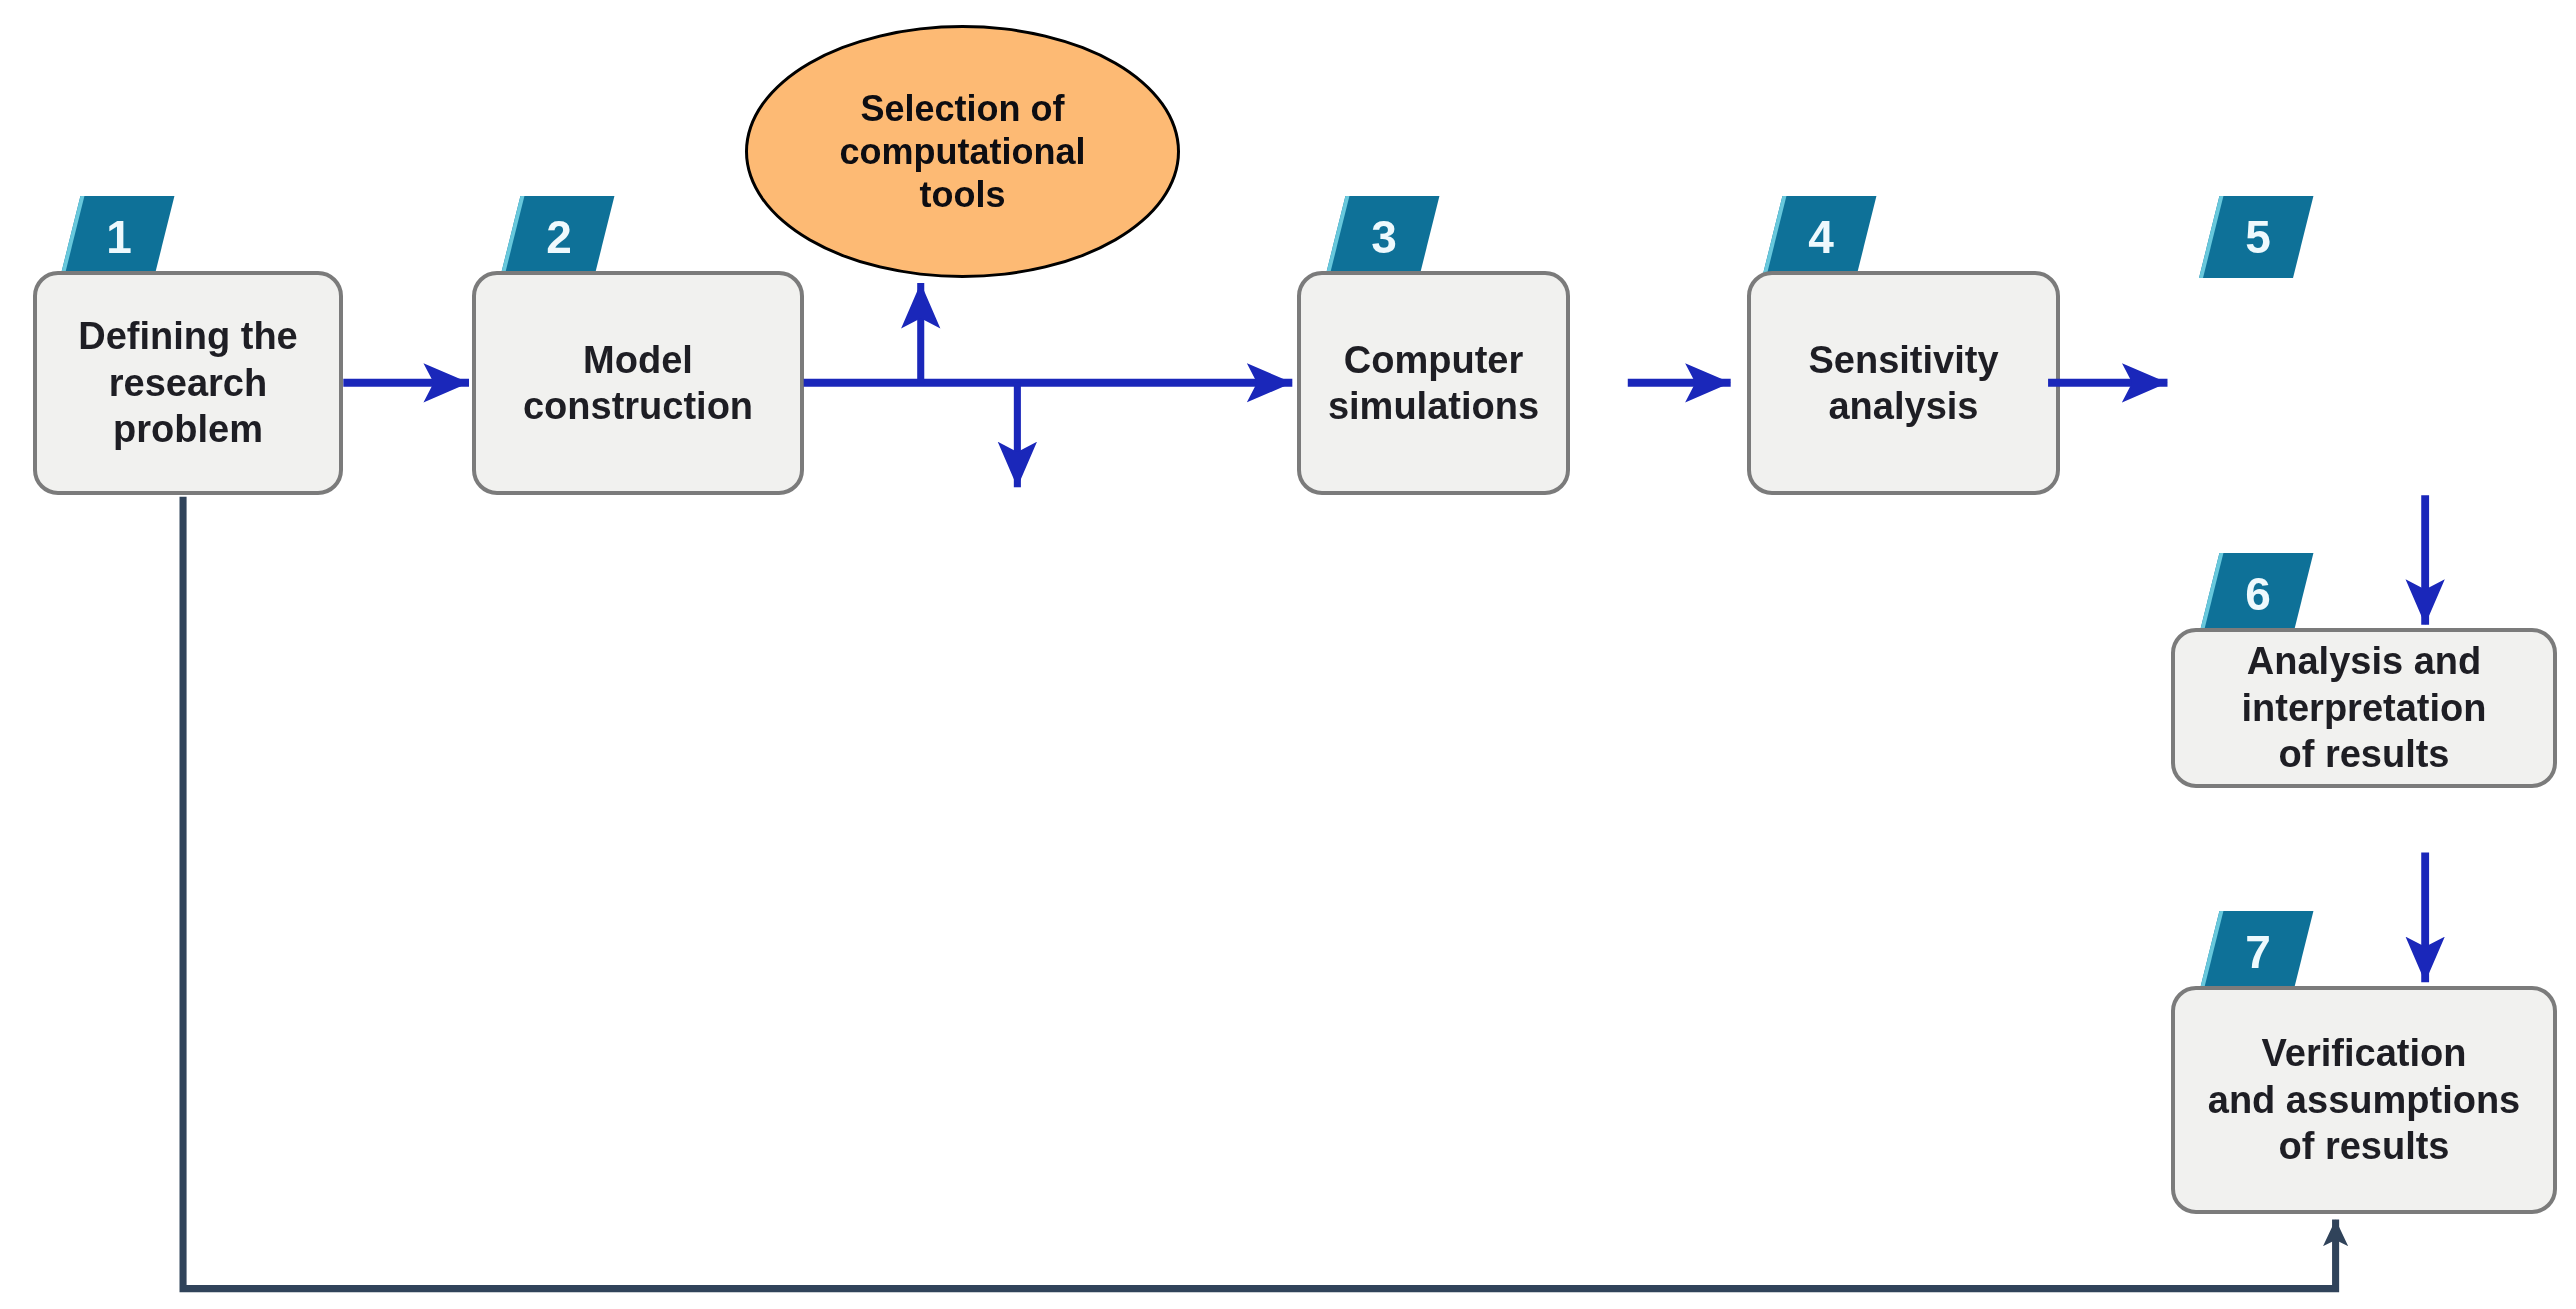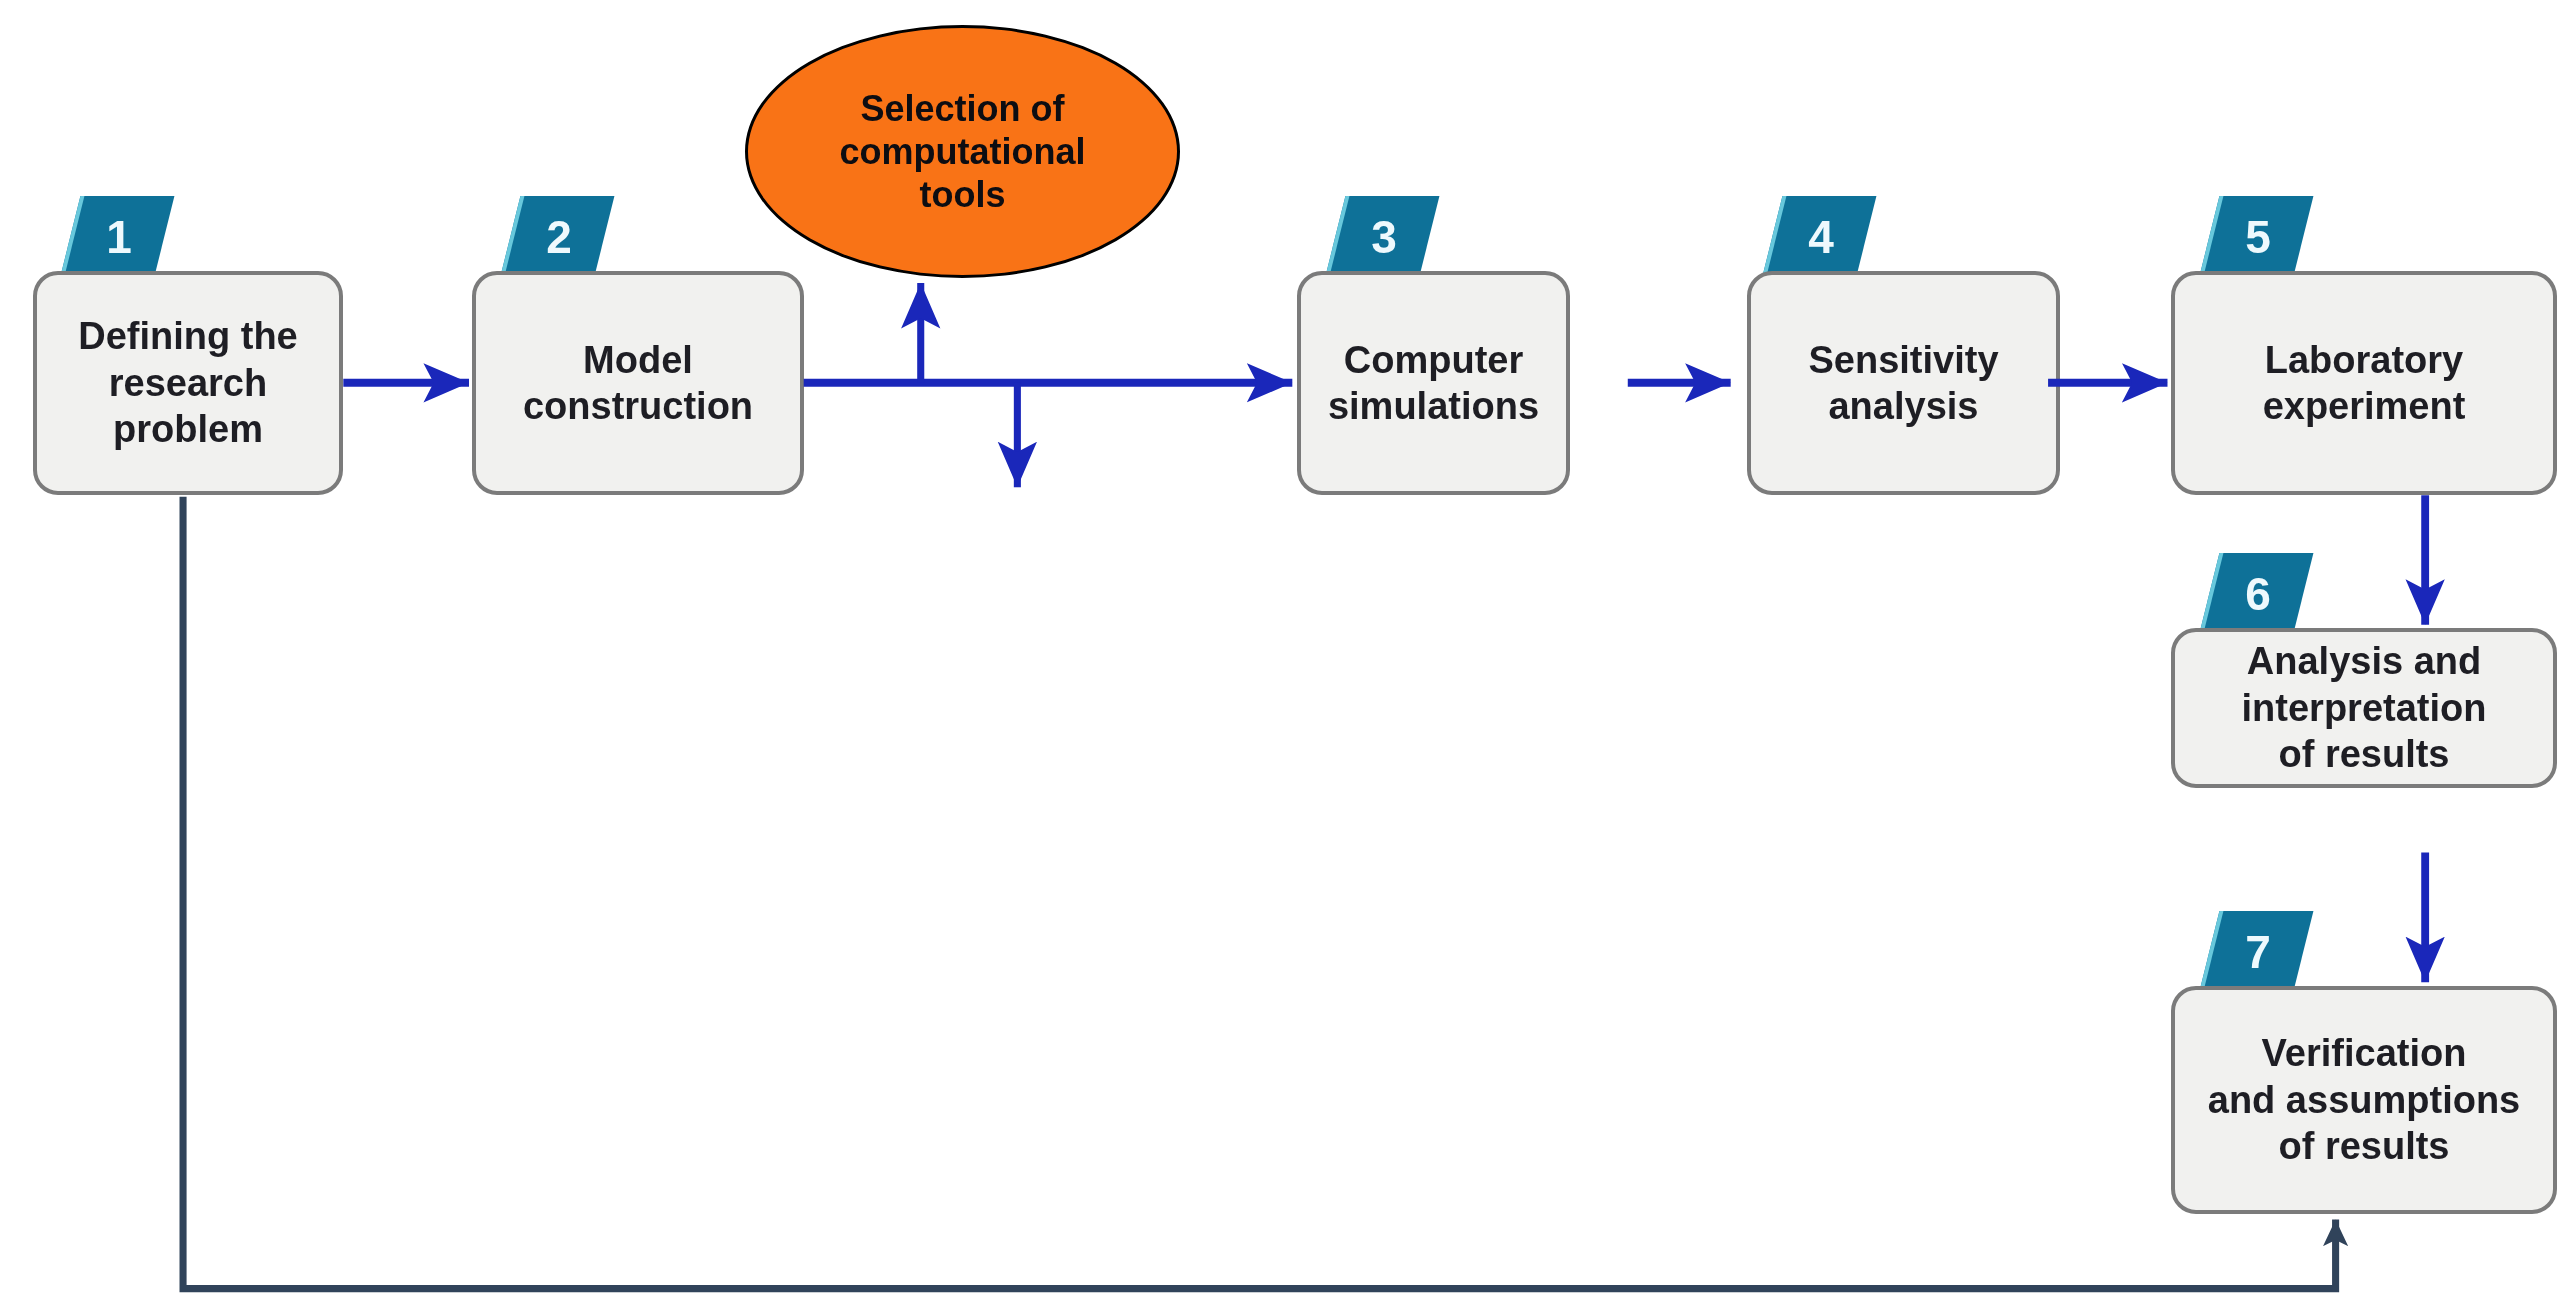--- a/index.html
+++ b/index.html
@@ -45,21 +45,21 @@
     z-index:2;
   }
   .tag span{
     transform:skewX(14deg);
     color:#eef9fd;
     font-size:46px;
     font-weight:700;
   }
   .ellipse{
     position:absolute;
-    background:#f97316;
+    background:#fdba74;
     border:3.9px solid #000000;
     border-radius:50%;
     box-sizing:border-box;
     display:flex;
     align-items:center;
     justify-content:center;
     text-align:center;
     z-index:3;
   }
   .ellipse-label{
@@ -113,24 +113,20 @@
 construction</span>
     </div>
   <div class="box" style="left:1297px; top:271px;  width:273px; height:224px;">
       <span class="box-label">Computer
 simulations</span>
     </div>
   <div class="box" style="left:1735px; top:271px;  width:313px; height:224px;margin-left:12px;">
       <span class="box-label">Sensitivity
 analysis</span>
     </div>
-  <div class="box" style="left:2171px; top:271px;  width:386px; height:224px;">
-      <span class="box-label">Laboratory
-experiment</span>
-    </div>
   <div class="box" style="left:2171px; top:628px;  width:386px; height:160px;">
       <span class="box-label">Analysis and
 interpretation
 of results</span>
     </div>
   <div class="box" style="left:2171px; top:986px; width:386px; height:228px;">
       <span class="box-label">Verification
 and assumptions
 of results</span>
     </div>

